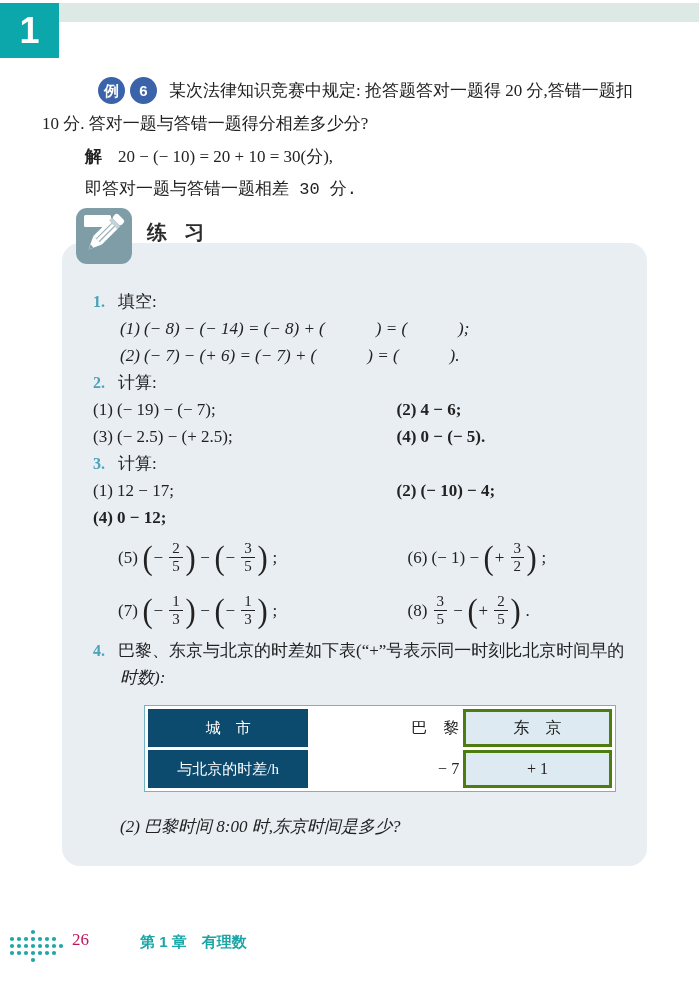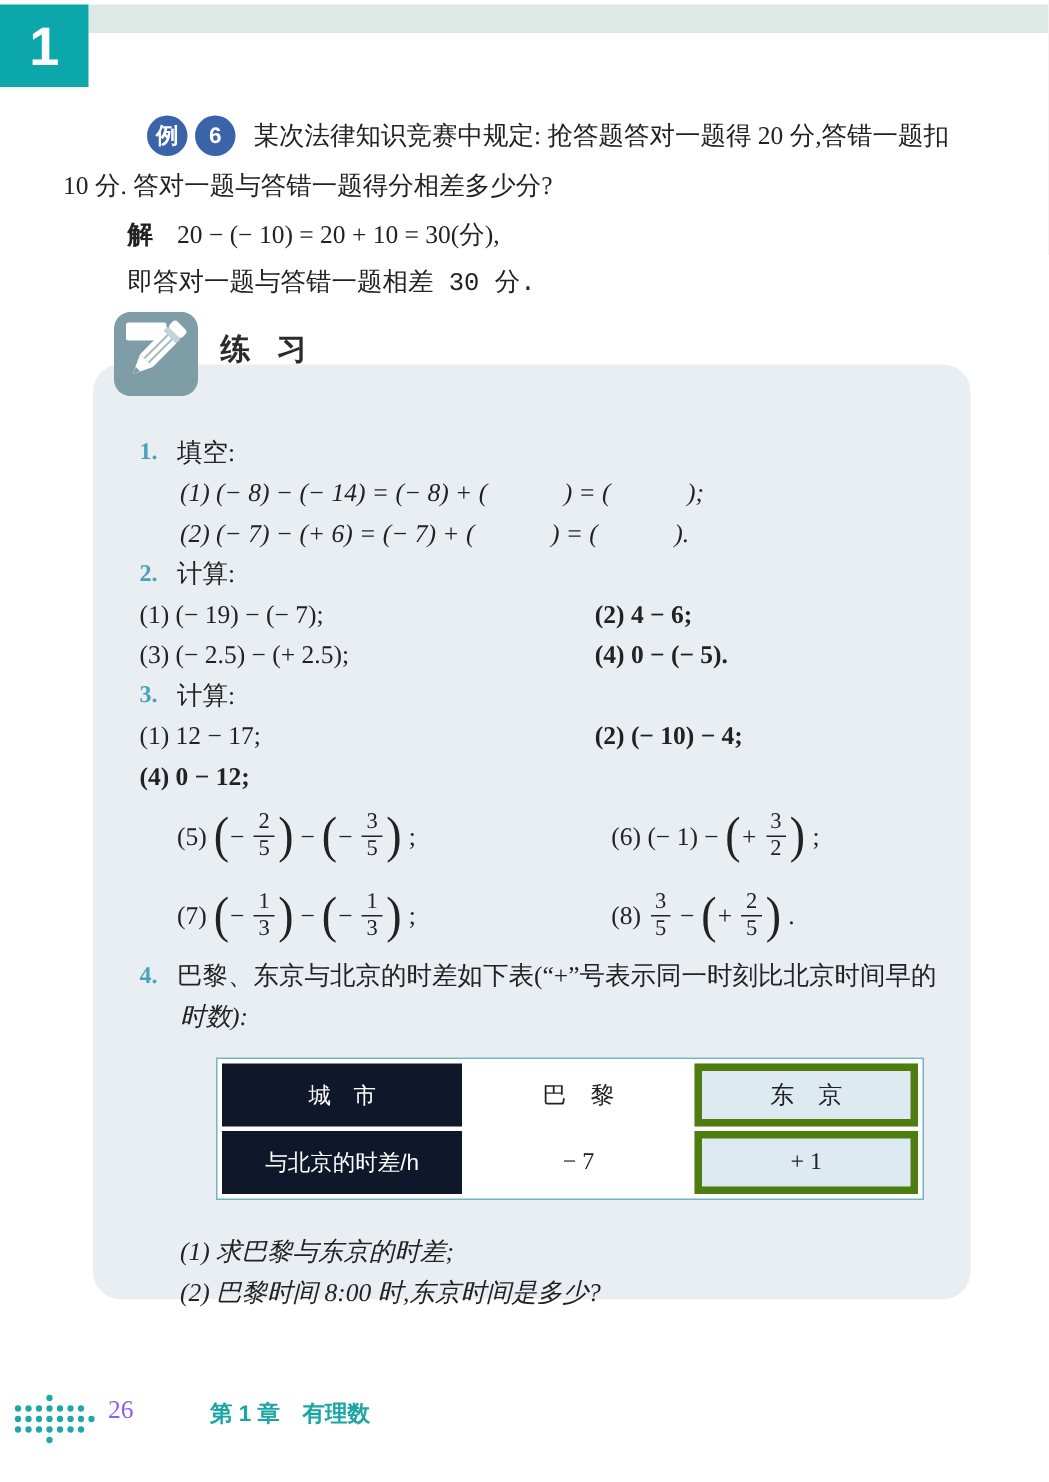--- a/index.html
+++ b/index.html
@@ -54,30 +54,30 @@
   .fr .n{display:block;border-bottom:1.3px solid #222;padding:0 3px;}
   .fr .d{display:block;padding:0 3px;}
   .bp{font-size:34px;font-weight:300;line-height:0.8;transform:scaleX(0.9);}
   
   .tz{
     margin:14px 0 0 51px;width:472px;border:1.5px solid #74b4c2;background:#fff;
     border-collapse:separate;border-spacing:3px;table-layout:fixed;
   }
   .tz td{height:30px;text-align:center;vertical-align:middle;font-size:16px;}
   .tz .hdr{
-    background:#0f172a;color:#fff;font-family:Liberation Sans, sans-serif;
+    background:#0c4a6e;color:#fff;font-family:Liberation Serif, serif;
     font-size:15px;
   }
-  .tz .alt{background:#ddeaf2;border:5px solid #4d7c0f;margin-left:29px;}
-  .tz .plain{background:#fff;}
+  .tz .alt{background:#ddeaf2;border:3px solid #4d7c0f;margin-left:29px;}
+  .tz .plain{background:#fff;text-align:right;}
   .subitems{margin-top:21px;}
   
   .footer{position:absolute;left:0;top:922px;width:699px;height:44px;}
   .footer-dots{position:absolute;left:8px;top:6px;}
-  .page-num{position:absolute;left:72px;top:8px;font-size:17px;color:#8b5cf6;}
+  .page-num{position:absolute;left:72px;top:8px;font-size:17px;color:#be185d;}
   .chapter-label{
     position:absolute;left:140px;top:11px;font-size:15px;color:#1aa6a6;font-weight:bold;
     font-family:"Liberation Sans","DejaVu Sans",sans-serif;
   }
 </style>
 </head>
 <body>
 
 <div class="top-band"></div>
 <div class="chapter-tab">1</div>
@@ -225,21 +225,20 @@
         </tr>
         <tr>
           <td class="hdr">与北京的时差/h</td>
           <td class="plain">− 7</td>
           <td class="alt">+ 1</td>
         </tr>
       </tbody>
         </table>
 
       <div class="subitems">
-        <div class="line">(1) 求巴黎与东京的时差;</div>
         <div class="line">(2) 巴黎时间 8:00 时,东京时间是多少?</div>
       </div>
     </div>
 
   </div>
 </div>
 
 <div class="footer">
   <div class="footer-dots">
     <svg width="60" height="36" viewBox="0 0 60 36">

